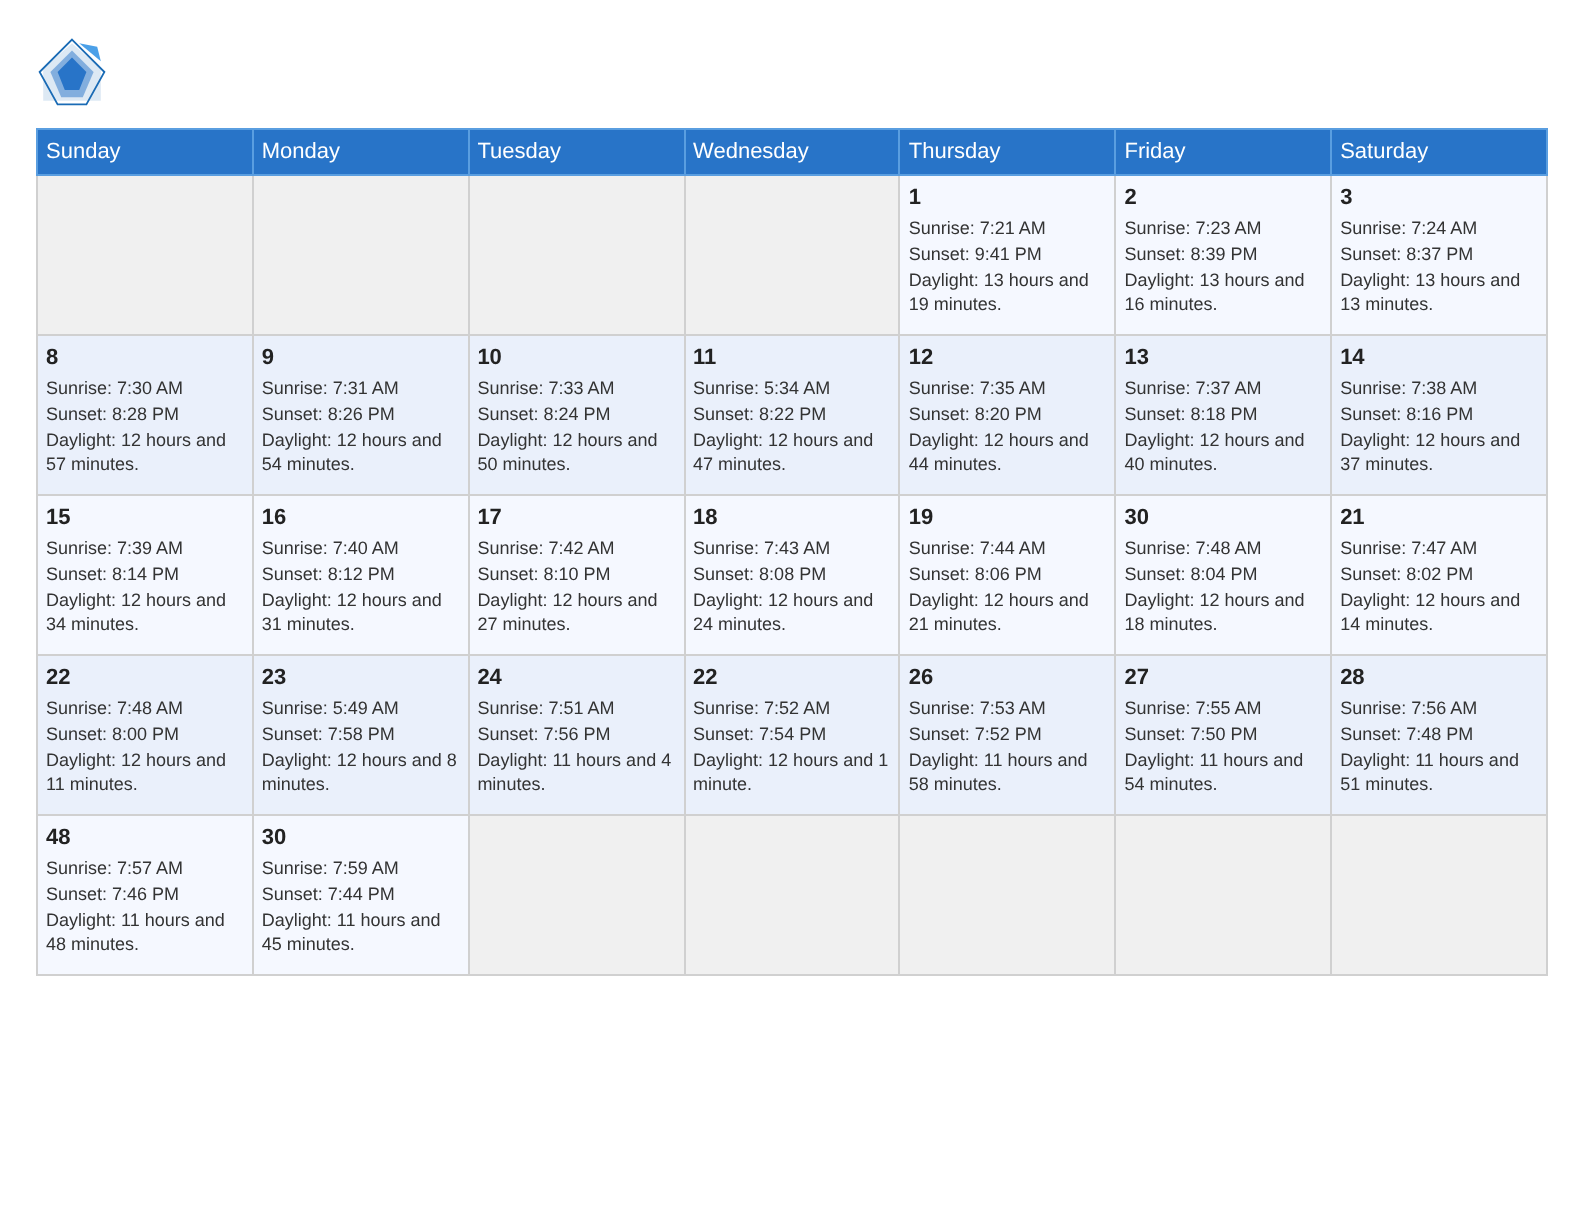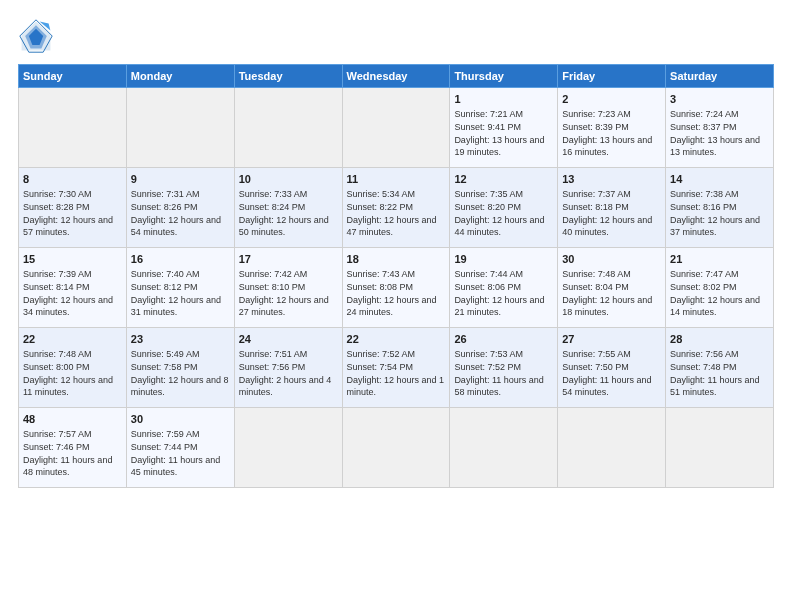--- a/index.html
+++ b/index.html
@@ -54,21 +54,21 @@
     }
     table {
       width: 100%;
       border-collapse: collapse;
       table-layout: fixed;
     }
     thead th {
       background: #2874c8;
       color: #fff;
       font-size: 11px;
-      font-weight: bold;
+      font-weight: normal;
       padding: 5px 4px;
       text-align: left;
       border: 1px solid #5a9ee0;
     }
     tbody td {
       vertical-align: top;
       font-size: 9px;
       color: #333;
       padding: 4px 4px 2px 4px;
       border: 1px solid #d0d0d0;
@@ -152,21 +152,21 @@
           <td><span class="day-num">16</span><span>Sunrise: 7:40 AM</span><br><span>Sunset: 8:12 PM</span><br><span>Daylight: 12 hours and 31 minutes.</span></td>
           <td><span class="day-num">17</span><span>Sunrise: 7:42 AM</span><br><span>Sunset: 8:10 PM</span><br><span>Daylight: 12 hours and 27 minutes.</span></td>
           <td><span class="day-num">18</span><span>Sunrise: 7:43 AM</span><br><span>Sunset: 8:08 PM</span><br><span>Daylight: 12 hours and 24 minutes.</span></td>
           <td><span class="day-num">19</span><span>Sunrise: 7:44 AM</span><br><span>Sunset: 8:06 PM</span><br><span>Daylight: 12 hours and 21 minutes.</span></td>
           <td><span class="day-num">30</span><span>Sunrise: 7:48 AM</span><br><span>Sunset: 8:04 PM</span><br><span>Daylight: 12 hours and 18 minutes.</span></td>
           <td><span class="day-num">21</span><span>Sunrise: 7:47 AM</span><br><span>Sunset: 8:02 PM</span><br><span>Daylight: 12 hours and 14 minutes.</span></td>
         </tr>
         <tr>
           <td><span class="day-num">22</span><span>Sunrise: 7:48 AM</span><br><span>Sunset: 8:00 PM</span><br><span>Daylight: 12 hours and 11 minutes.</span></td>
           <td><span class="day-num">23</span><span>Sunrise: 5:49 AM</span><br><span>Sunset: 7:58 PM</span><br><span>Daylight: 12 hours and 8 minutes.</span></td>
-          <td><span class="day-num">24</span><span>Sunrise: 7:51 AM</span><br><span>Sunset: 7:56 PM</span><br><span>Daylight: 2 hours and 4 minutes.</span></td>
+          <td><span class="day-num">24</span><span>Sunrise: 7:51 AM</span><br><span>Sunset: 7:56 PM</span><br><span>Daylight: 11 hours and 4 minutes.</span></td>
           <td><span class="day-num">22</span><span>Sunrise: 7:52 AM</span><br><span>Sunset: 7:54 PM</span><br><span>Daylight: 12 hours and 1 minute.</span></td>
           <td><span class="day-num">26</span><span>Sunrise: 7:53 AM</span><br><span>Sunset: 7:52 PM</span><br><span>Daylight: 11 hours and 58 minutes.</span></td>
           <td><span class="day-num">27</span><span>Sunrise: 7:55 AM</span><br><span>Sunset: 7:50 PM</span><br><span>Daylight: 11 hours and 54 minutes.</span></td>
           <td><span class="day-num">28</span><span>Sunrise: 7:56 AM</span><br><span>Sunset: 7:48 PM</span><br><span>Daylight: 11 hours and 51 minutes.</span></td>
         </tr>
         <tr>
           <td><span class="day-num">48</span><span>Sunrise: 7:57 AM</span><br><span>Sunset: 7:46 PM</span><br><span>Daylight: 11 hours and 48 minutes.</span></td>
           <td><span class="day-num">30</span><span>Sunrise: 7:59 AM</span><br><span>Sunset: 7:44 PM</span><br><span>Daylight: 11 hours and 45 minutes.</span></td>
           <td class="empty-cell"></td>
           <td class="empty-cell"></td>

